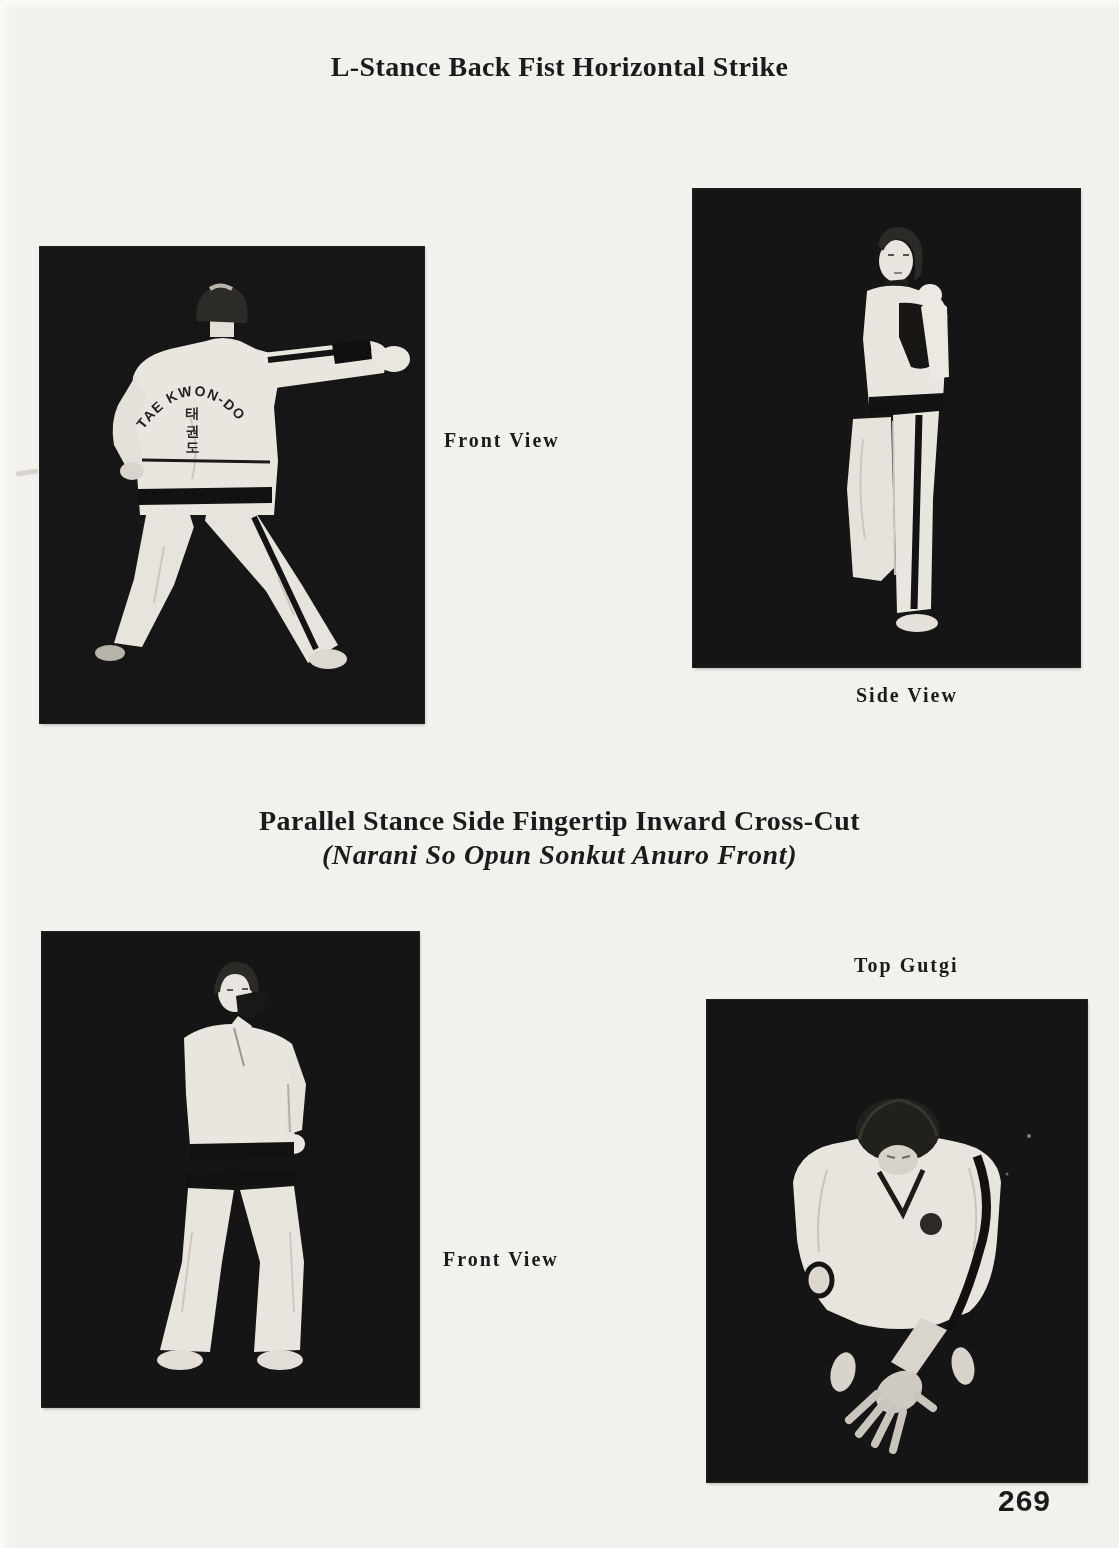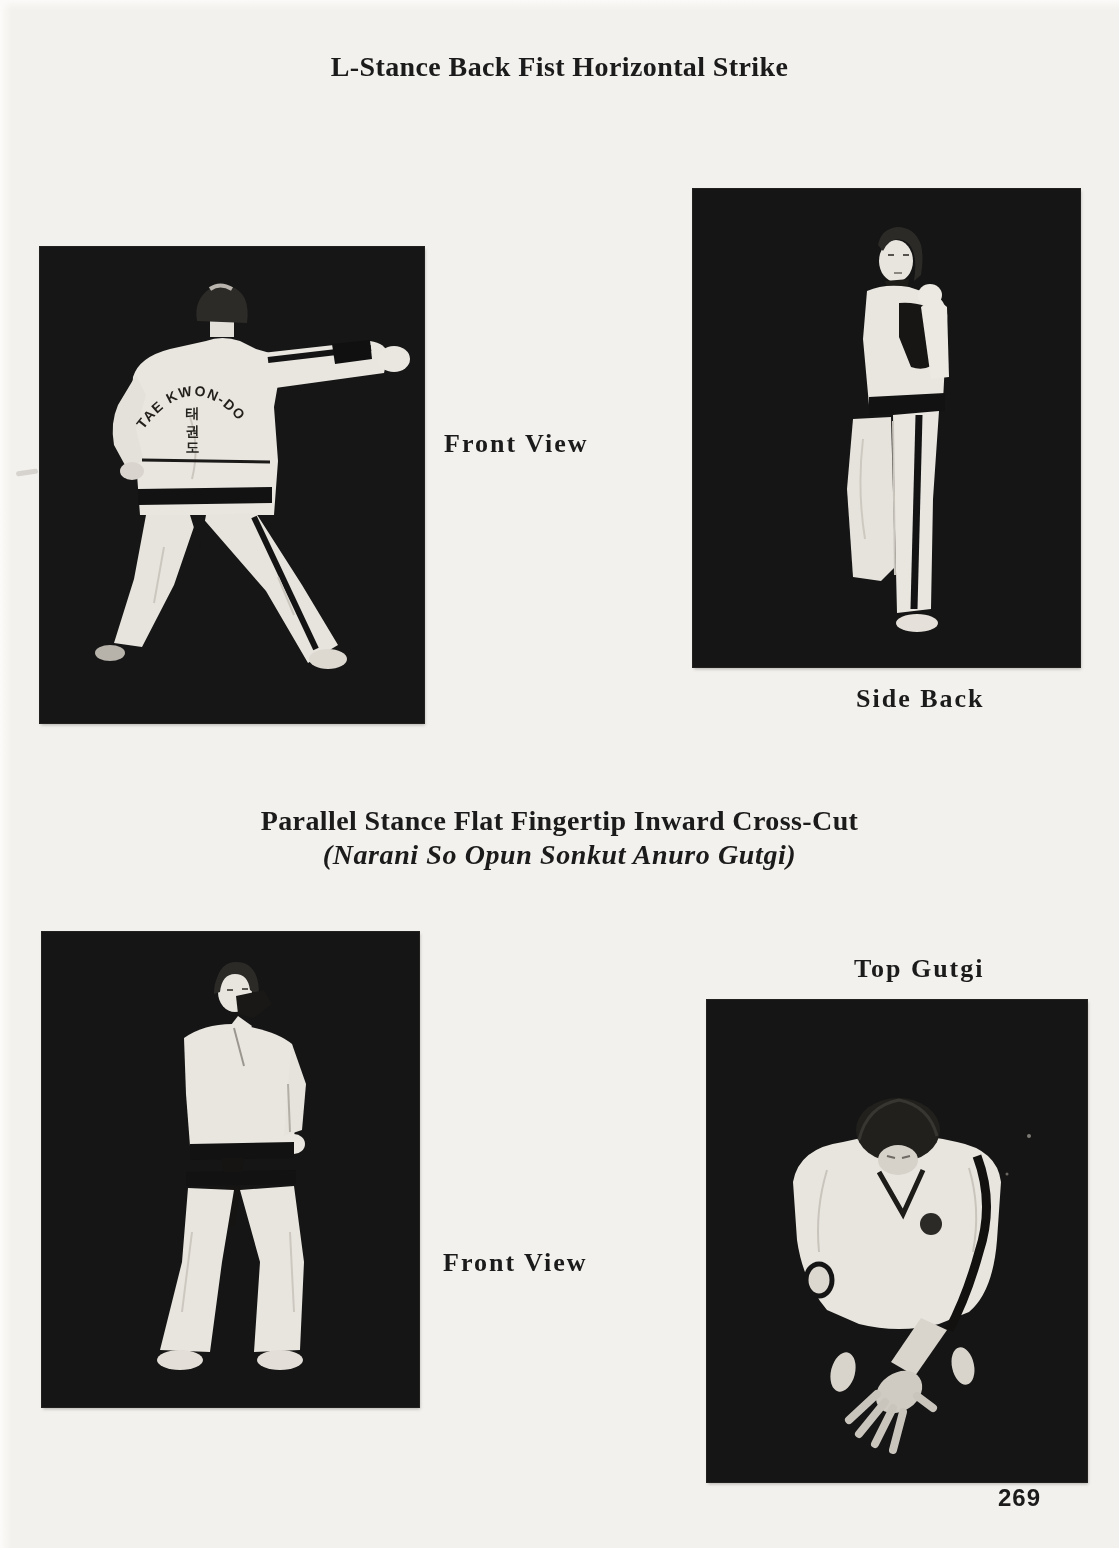--- a/index.html
+++ b/index.html
@@ -12,23 +12,23 @@
     background:linear-gradient(90deg,#fcfbf9,rgba(252,251,249,0));pointer-events:none;}
   .scan-edge-top{position:absolute;left:0;top:0;width:100%;height:10px;
     background:linear-gradient(180deg,#fbfaf8,rgba(251,250,248,0));pointer-events:none;}
   .scan-smudge{position:absolute;left:16px;top:470px;width:22px;height:5px;
     background:#c6c3bd;transform:rotate(-8deg);opacity:.65;border-radius:3px;}
   .heading{position:absolute;left:0;width:100%;text-align:center;line-height:34px;}
   .heading .title{font-size:28px;font-weight:bold;letter-spacing:.4px;}
   .heading .subtitle{font-size:28px;font-weight:bold;font-style:italic;letter-spacing:.6px;}
   .photo{position:absolute;background:#151515;box-shadow:0 0 0 1px #23211f, 1px 2px 3px rgba(60,58,55,.35);}
   .photo svg{position:absolute;left:0;top:0;display:block;}
-  .view-label{position:absolute;font-size:26px;font-weight:bold;letter-spacing:2px;white-space:nowrap;}
+  .view-label{position:absolute;font-size:20px;font-weight:bold;letter-spacing:2px;white-space:nowrap;}
   .page-number{position:absolute;left:998px;top:1484px;
-    font-family:"Liberation Sans",sans-serif;font-size:24px;font-weight:bold;letter-spacing:1px;}
+    font-family:"Liberation Sans",sans-serif;font-size:30px;font-weight:bold;letter-spacing:1px;}
   .hangul{
     position:absolute;left:146px;top:150px;
     writing-mode:vertical-rl;text-orientation:upright;
     font-family:"DejaVu Sans",sans-serif;font-size:14px;font-weight:bold;
     color:#26241f;letter-spacing:4px;line-height:14px;
   }
 </style>
 </head>
 <body>
 
@@ -111,25 +111,25 @@
         <path d="M200 226 L246 222 L240 310 L238 420 L204 424 L202 340Z" fill="#e9e6e0"></path>
         <path d="M226 226 L221 420" stroke="#131313" stroke-width="7"></path>
         <path d="M200 232 L202 386" stroke="#c9c5bd" stroke-width="2"></path>
         <path d="M170 250 Q164 300 172 350" stroke="#cdc9c1" stroke-width="2" fill="none"></path>
         <ellipse cx="224" cy="434" rx="21" ry="9" fill="#e5e1da"></ellipse>
       </g>
     </svg>
   </div>
 
   <div class="view-label" style="left:444px;top:429px">Front View</div>
-  <div class="view-label" style="left:856px;top:684px">Side Back</div>
+  <div class="view-label" style="left:856px;top:684px">Side View</div>
 
   <div class="heading" style="top:804px">
-    <div class="title">Parallel Stance Flat Fingertip Inward Cross-Cut</div>
-    <div class="subtitle">(Narani So Opun Sonkut Anuro Gutgi)</div>
+    <div class="title">Parallel Stance Side Fingertip Inward Cross-Cut</div>
+    <div class="subtitle">(Narani So Opun Sonkut Anuro Front)</div>
   </div>
 
   <div class="photo" style="left:42px;top:932px;width:377px;height:475px">
     <svg width="377" height="475" viewBox="0 0 377 475">
       <rect width="377" height="475" fill="#151515"></rect>
       <g>
         <ellipse cx="193" cy="60" rx="17" ry="20" fill="#e8e5df"></ellipse>
         <path d="M175 46 Q180 30 194 30 Q210 30 215 46 Q218 56 216 64 L208 58 Q206 42 193 42 Q180 42 178 60 L172 62 Q172 52 175 46Z" fill="#2b2a27"></path>
         <path d="M185 58 L191 58 M200 57 L206 57" stroke="#5b5853" stroke-width="2"></path>
         <path d="M194 64 L222 58 L230 72 L212 86 L196 82Z" fill="#191817"></path>

